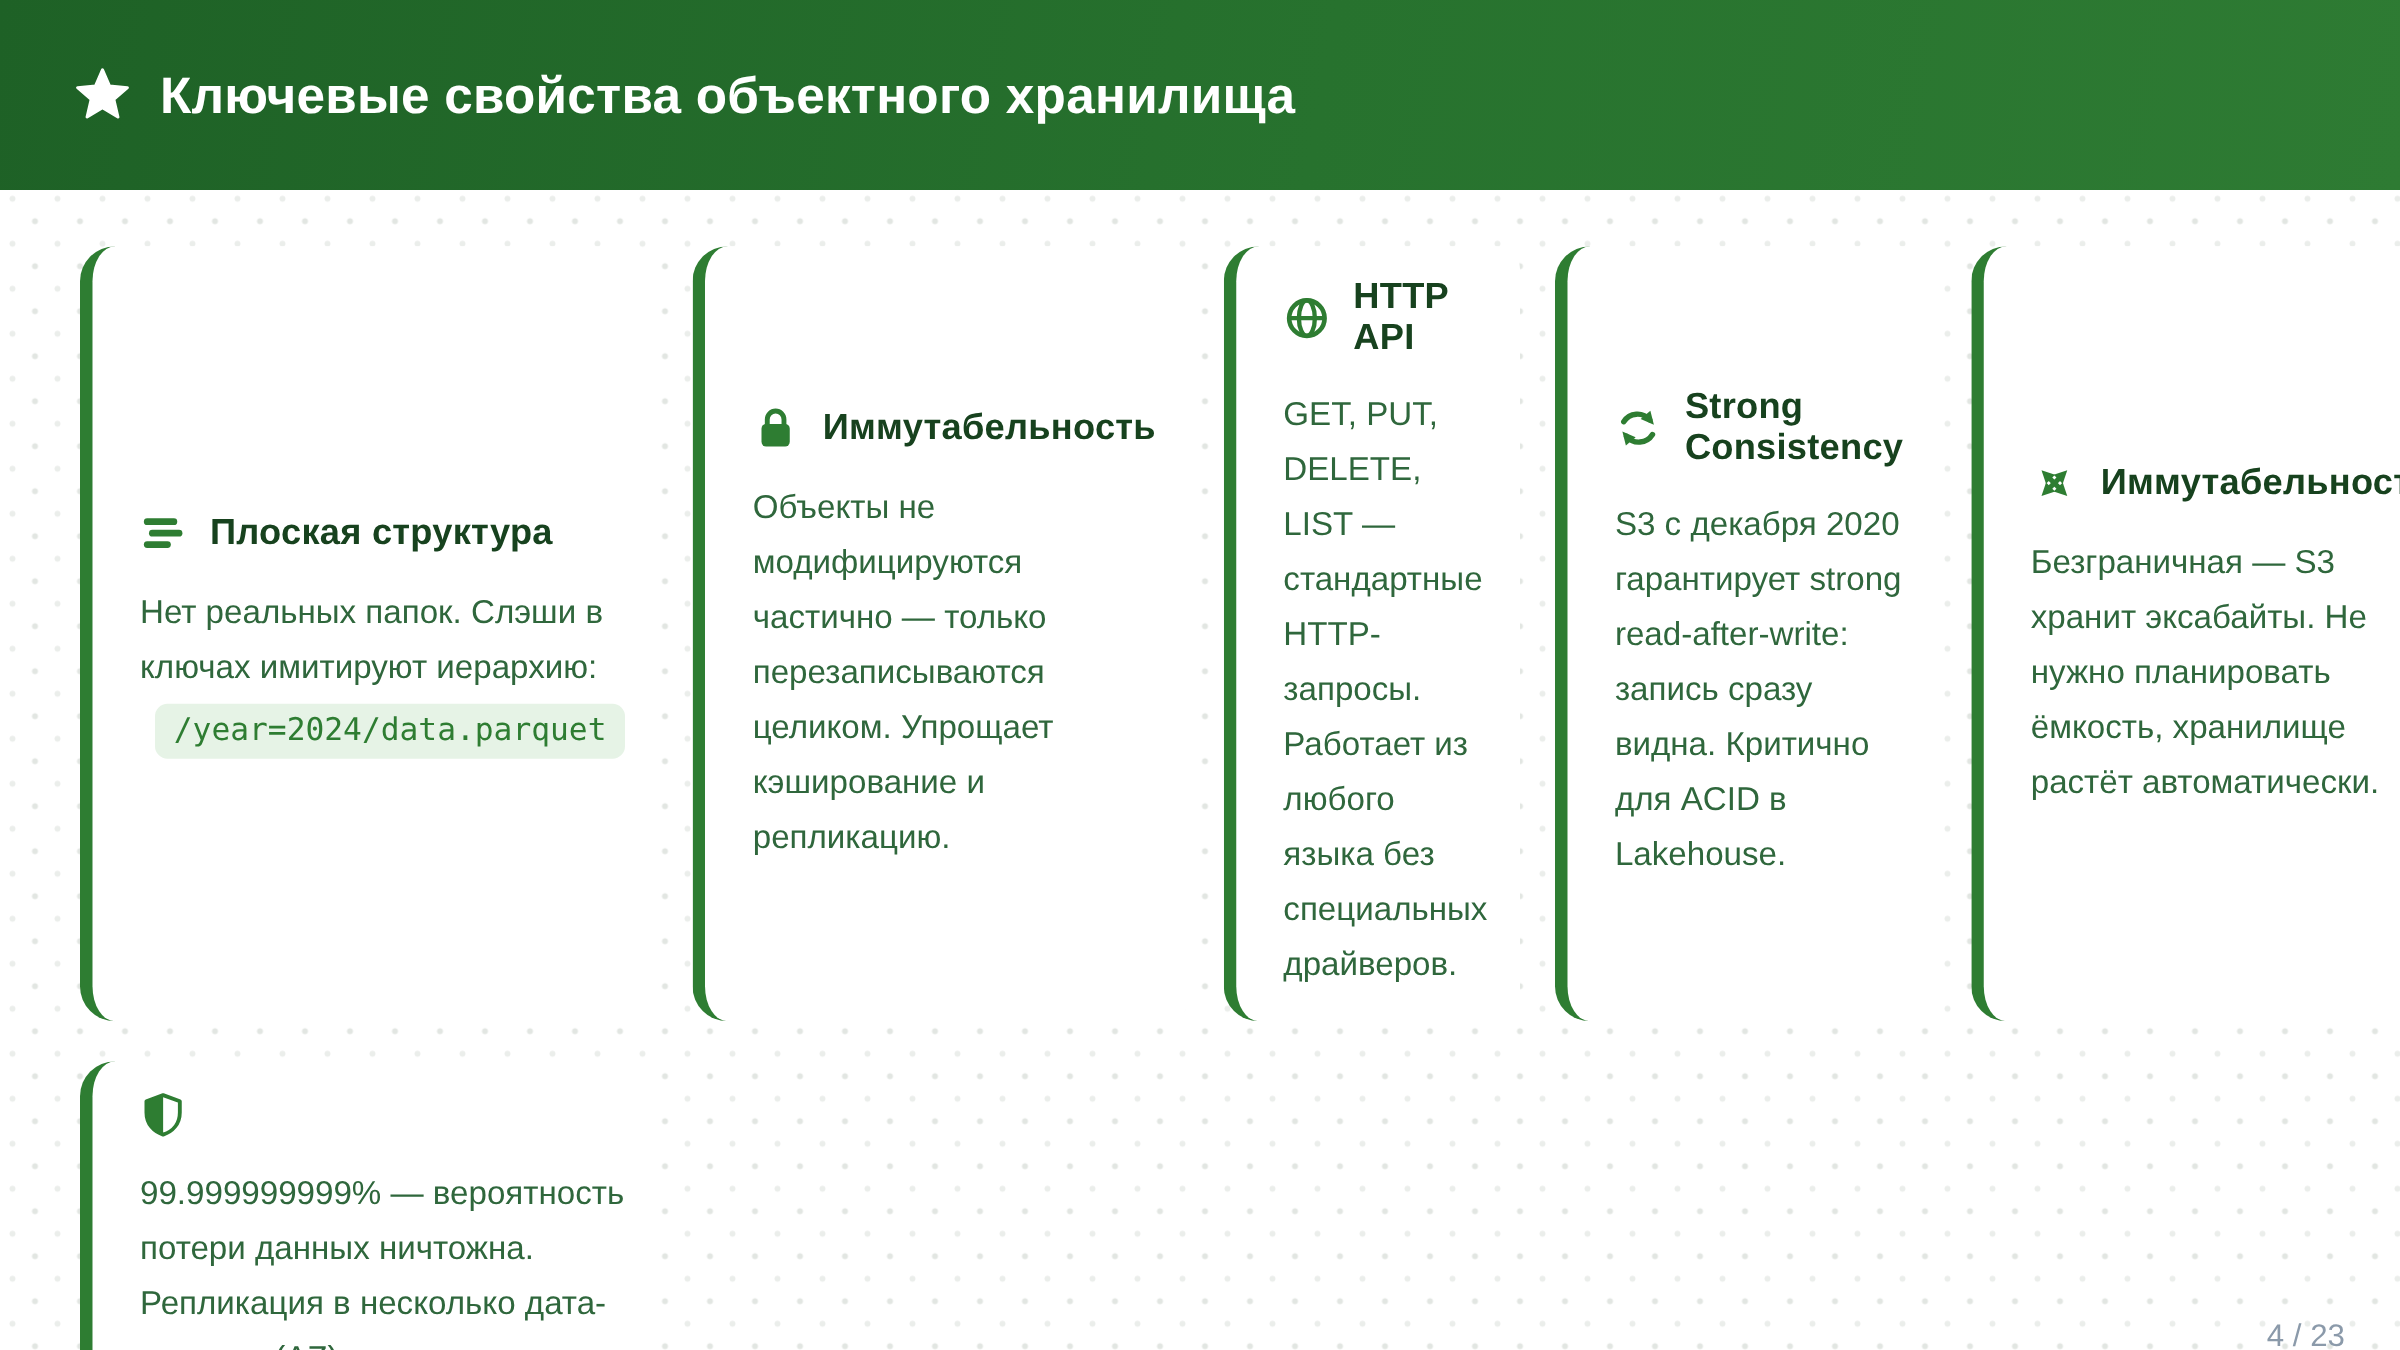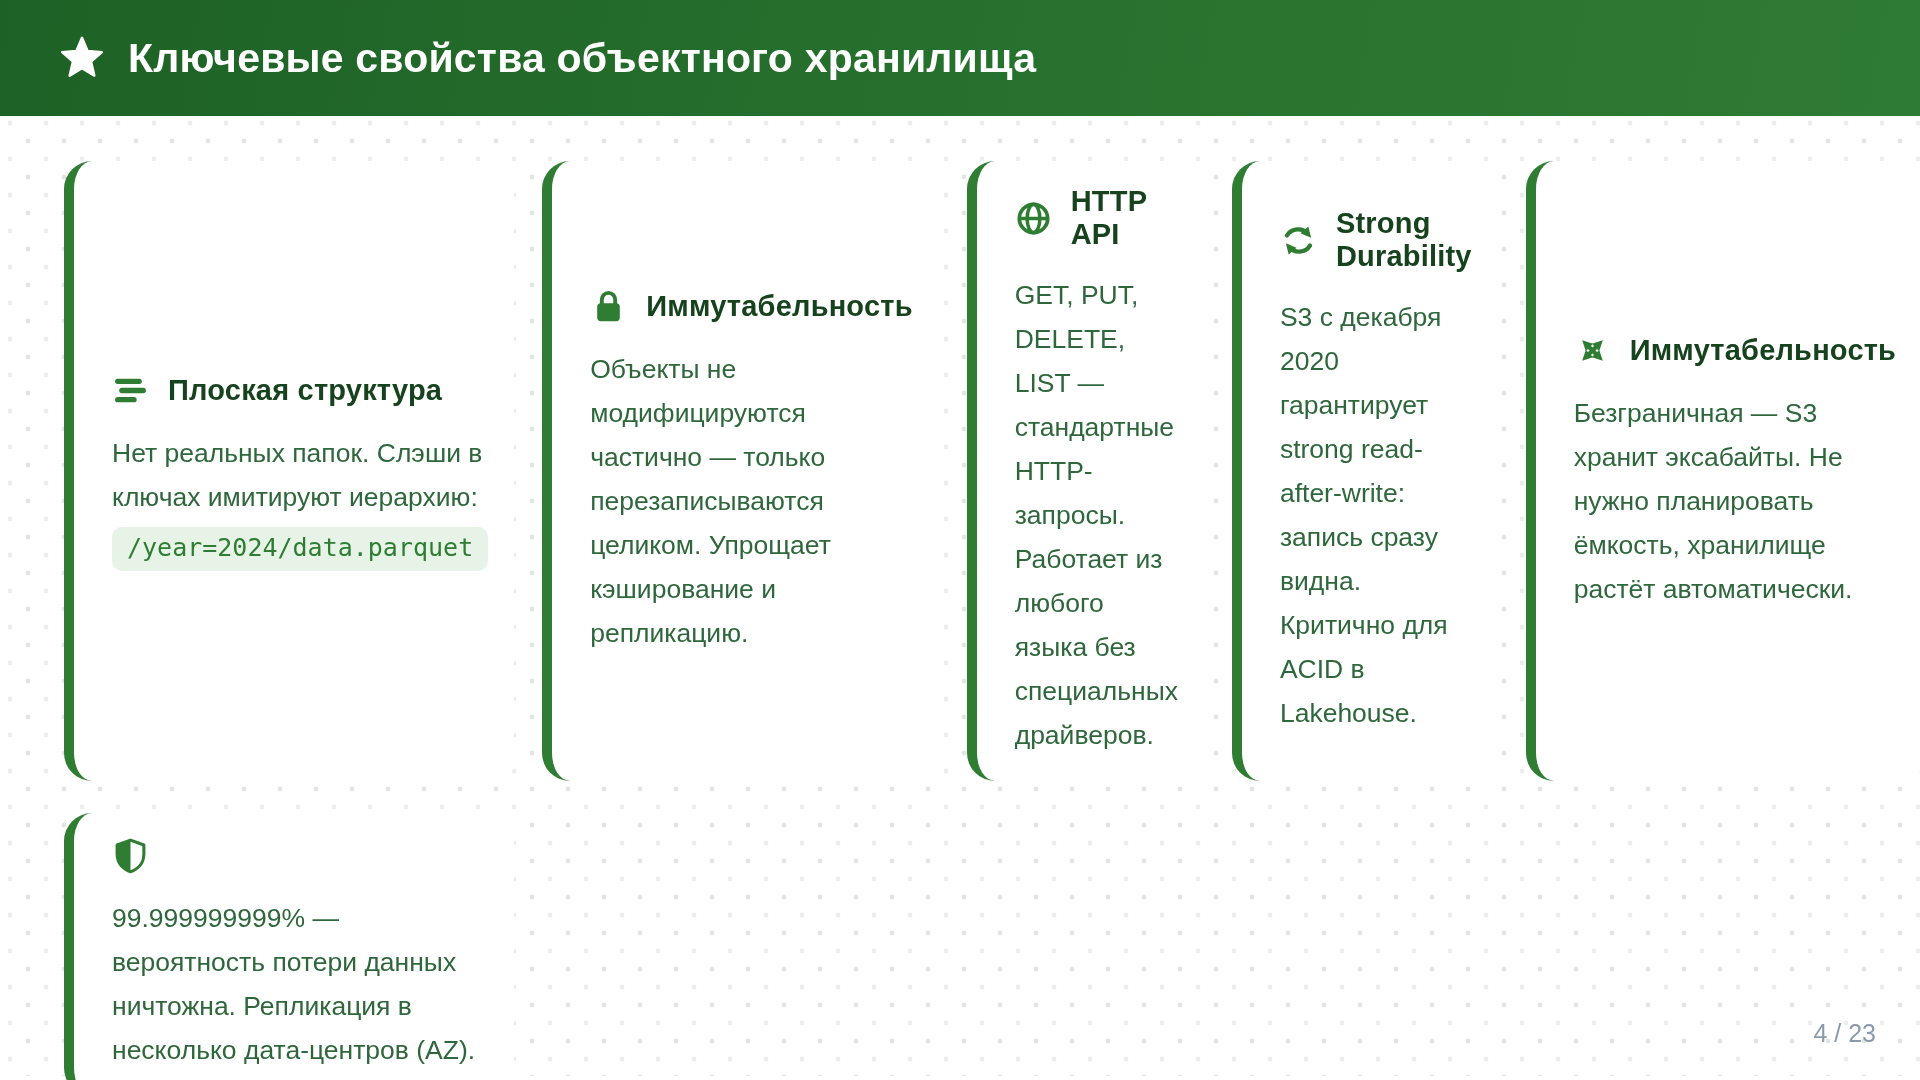--- a/index.html
+++ b/index.html
@@ -4,21 +4,21 @@
 <style>
   * { margin: 0; padding: 0; box-sizing: border-box; }
   html, body { width: 1920px; height: 1080px; overflow: hidden; }
   body {
     font-family: "Liberation Sans", "DejaVu Sans", sans-serif;
     background: #ffffff;
   }
 
   
   .slide-header {
-    height: 116px;
+    height: 152px;
     background: linear-gradient(100deg, #1e6126 0%, #27722e 55%, #2e7b33 100%);
     display: flex;
     align-items: center;
     padding: 0 60px;
     gap: 24px;
   }
   .slide-header svg { flex: 0 0 auto; }
   .slide-title {
     color: #ffffff;
     font-size: 41px;
@@ -77,20 +77,21 @@
     display: block;
     width: fit-content;
     margin-top: 8px;
     font-family: "DejaVu Sans Mono", "Liberation Mono", monospace;
     font-size: 25px;
     line-height: 1.2;
     color: #2e7d32;
     background: #e6f3e6;
     padding: 6px 15px 8px 15px;
     border-radius: 10px;
+    margin-left: 12px;
   }
 
   
   .page-number {
     position: absolute;
     right: 44px;
     bottom: 28px;
     font-size: 25px;
     color: #8b9aaa;
   }
@@ -153,21 +154,21 @@
     </div>
     <p class="card-body">GET, PUT, DELETE, LIST — стандартные HTTP-запросы. Работает из любого языка без специальных драйверов.</p>
   </section>
 
   <section class="card">
     <div class="card-title-row">
       <svg width="37" height="37" viewBox="0 0 36 36">
         <path class="icon" d="M6.8 13 A12.6 12.6 0 0 1 27 11.5" stroke-width="4.2" stroke-linecap="round" marker-end="url(#ah)"></path>
         <path class="icon" d="M29.2 23 A12.6 12.6 0 0 1 9 24.5" stroke-width="4.2" stroke-linecap="round" marker-end="url(#ah)"></path>
       </svg>
-      <h2 class="card-title">Strong Durability</h2>
+      <h2 class="card-title">Strong Consistency</h2>
     </div>
     <p class="card-body">S3 с декабря 2020 гарантирует strong read-after-write: запись сразу видна. Критично для ACID в Lakehouse.</p>
   </section>
 
   <section class="card">
     <div class="card-title-row">
       <svg width="37" height="37" viewBox="0 0 36 36">
         <path class="icon" d="M11.5 11.5 L24.5 24.5" stroke-width="4" marker-start="url(#ah)" marker-end="url(#ah)"></path>
         <path class="icon" d="M24.5 11.5 L11.5 24.5" stroke-width="4" marker-start="url(#ah)" marker-end="url(#ah)"></path>
       </svg>

